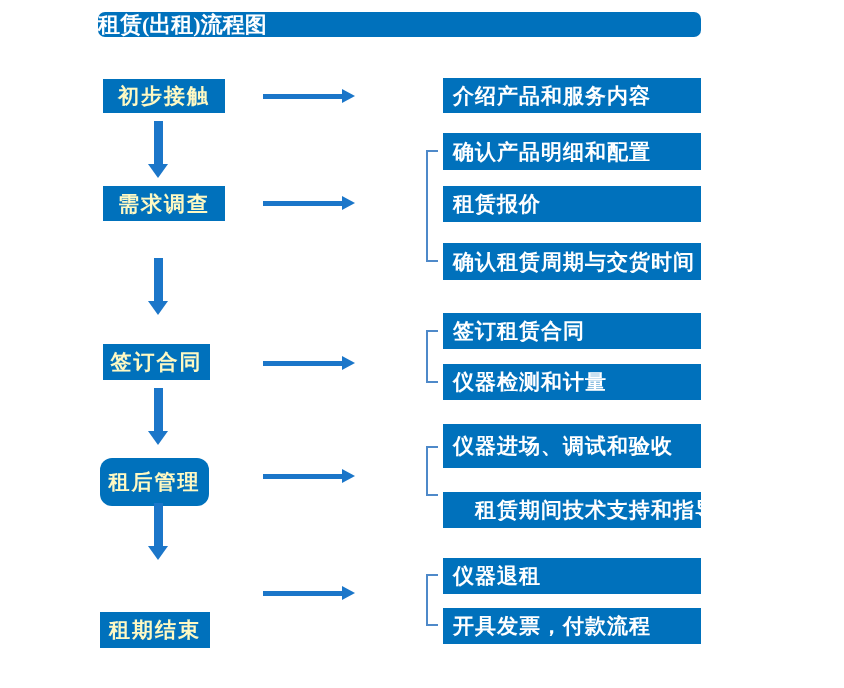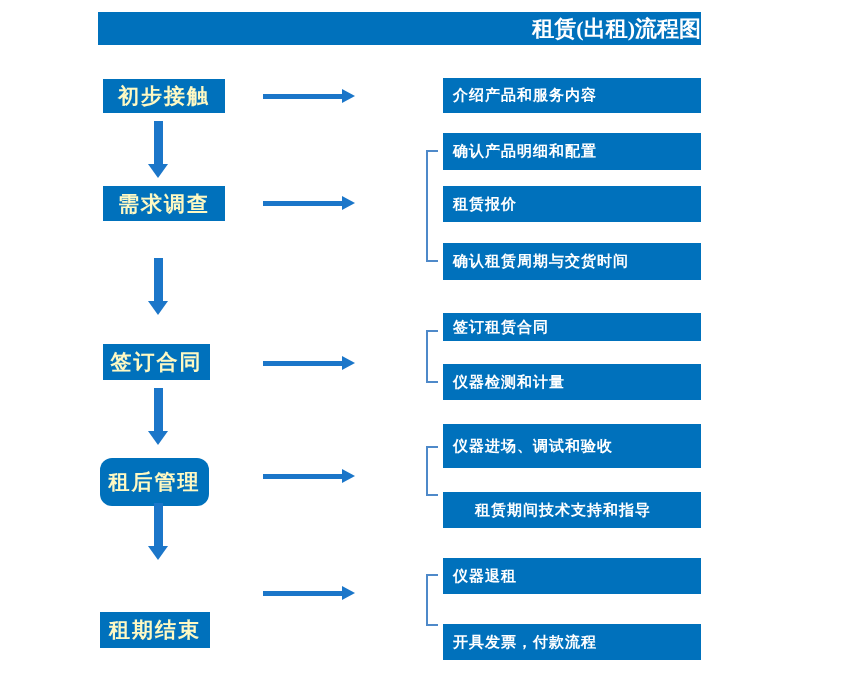--- a/index.html
+++ b/index.html
@@ -11,49 +11,50 @@
     position: relative;
     width: 844px;
     height: 688px;
     background: var(--bg, #ffffff);
     font-family: "Liberation Serif", serif;
     overflow: hidden;
   }
   .titlebar {
     position: absolute;
     left: 98px; top: 12px;
-    width: 603px; height: 33px;
+    width: 603px; height: 25px;
     background: var(--blue);
     color: #ffffff;
     font-weight: bold;
     font-size: 22px;
     display: flex;
     align-items: center;
-    justify-content: flex-end;
+    justify-content: flex-start;
+    border-radius: 7px;
   }
   .stepbox {
     position: absolute;
     background: var(--blue);
     color: #fef9c3;
     font-weight: bold;
     font-size: 21px;
     letter-spacing: 2px;
     display: flex;
     align-items: center;
     justify-content: center;
     white-space: nowrap;
   }
   .detailbox {
     position: absolute;
     left: 443px;
     width: 258px;
     background: var(--blue);
     color: #ffffff;
     font-weight: bold;
-    font-size: 15px;
+    font-size: 21px;
     letter-spacing: 1px;
     display: flex;
     align-items: center;
     padding-left: 10px;
     box-sizing: border-box;
     white-space: nowrap;
   }
   .varrow {
     position: absolute;
     left: 148px;
@@ -159,22 +160,22 @@
   <div class="bracket" style="top:330px; height:53px;"></div>
   <div class="bracket" style="top:446px; height:50px;"></div>
   <div class="bracket" style="top:574px; height:52px;"></div>
 
   <div class="detailbox" style="top:78px;  height:35px;">介绍产品和服务内容</div>
 
   <div class="detailbox" style="top:133px; height:37px;">确认产品明细和配置</div>
   <div class="detailbox" style="top:186px; height:36px;">租赁报价</div>
   <div class="detailbox" style="top:243px; height:37px;">确认租赁周期与交货时间</div>
 
-  <div class="detailbox" style="top:313px; height:28px;">签订租赁合同</div>
+  <div class="detailbox" style="top:313px; height:36px;">签订租赁合同</div>
   <div class="detailbox" style="top:364px; height:36px;">仪器检测和计量</div>
 
   <div class="detailbox" style="top:424px; height:44px;">仪器进场、调试和验收</div>
   <div class="detailbox" style="top:492px; height:36px;padding-left:32px;">租赁期间技术支持和指导</div>
 
   <div class="detailbox" style="top:558px; height:36px;">仪器退租</div>
-  <div class="detailbox" style="top:608px; height:36px;margin-top:16px;">开具发票，付款流程</div>
+  <div class="detailbox" style="top:608px; height:36px;">开具发票，付款流程</div>
 
 </div>
 
 </body></html>

